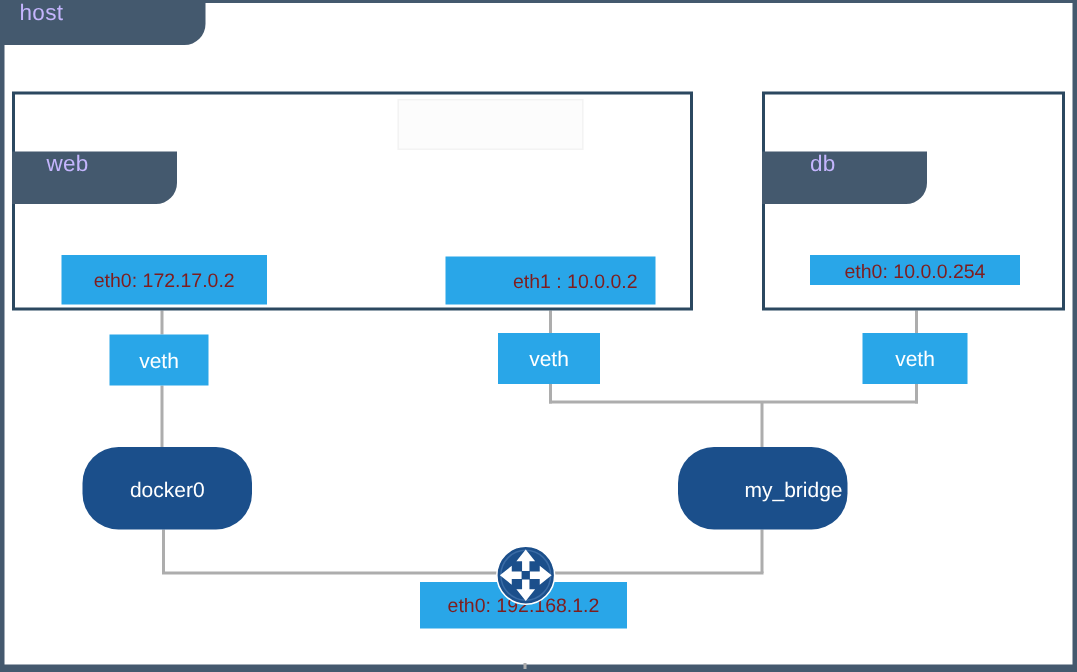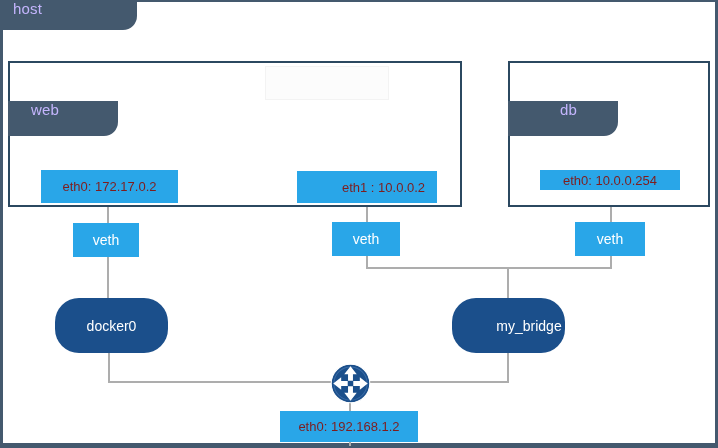--- a/index.html
+++ b/index.html
@@ -30,21 +30,21 @@
   }
   .host-tab{left:0;top:0;width:137px;height:30px;padding-left:13px;box-sizing:border-box;}
   .container-box{
     position:absolute;background:#ffffff;
     border:2px solid var(--container-border);box-sizing:border-box;
   }
   .web-box{left:8px;top:61px;width:454px;height:146px;}
   .db-box{left:508px;top:61px;width:202px;height:146px;}
   .inner-tab{left:-2px;top:-2px;width:110px;height:35px;box-sizing:border-box;margin-top:40px;}
   .web-tab{padding-left:23px;}
-  .db-tab{padding-left:52px;}
+  .db-tab{padding-left:32px;}
   .ghost-box{
     position:absolute;left:265px;top:66px;width:122px;height:32px;
     background:#fcfcfc;border:1px solid #f3f3f3;
   }
   .iface{
     position:absolute;background:var(--accent-blue);color:#7f1d1d;
     display:flex;align-items:center;justify-content:center;
     font-size:13px;box-sizing:border-box;white-space:pre;
   }
   .veth{
@@ -99,21 +99,21 @@
 
   <div class="iface" style="left:41px;top:170px;width:137px;height:33px;">
     <span>eth0: 172.17.0.2</span>
   </div>
   <div class="iface" style="left:297px;top:171px;width:140px;height:32px;padding-left:33px;">
     <span>eth1 : 10.0.0.2</span>
   </div>
   <div class="iface" style="left:540px;top:170px;width:140px;height:20px;">
     <span>eth0: 10.0.0.254</span>
   </div>
-  <div class="iface" style="left:280px;top:411px;width:138px;height:31px;">
+  <div class="iface" style="left:280px;top:388px;width:138px;height:31px;">
     <span>eth0: 192.168.1.2</span>
   </div>
 
   <div class="veth" style="left:73px;top:223px;width:66px;height:34px;">
     <span>veth</span>
   </div>
   <div class="veth" style="left:332px;top:222px;width:68px;height:34px;">
     <span>veth</span>
   </div>
   <div class="veth" style="left:575px;top:222px;width:70px;height:34px;">

